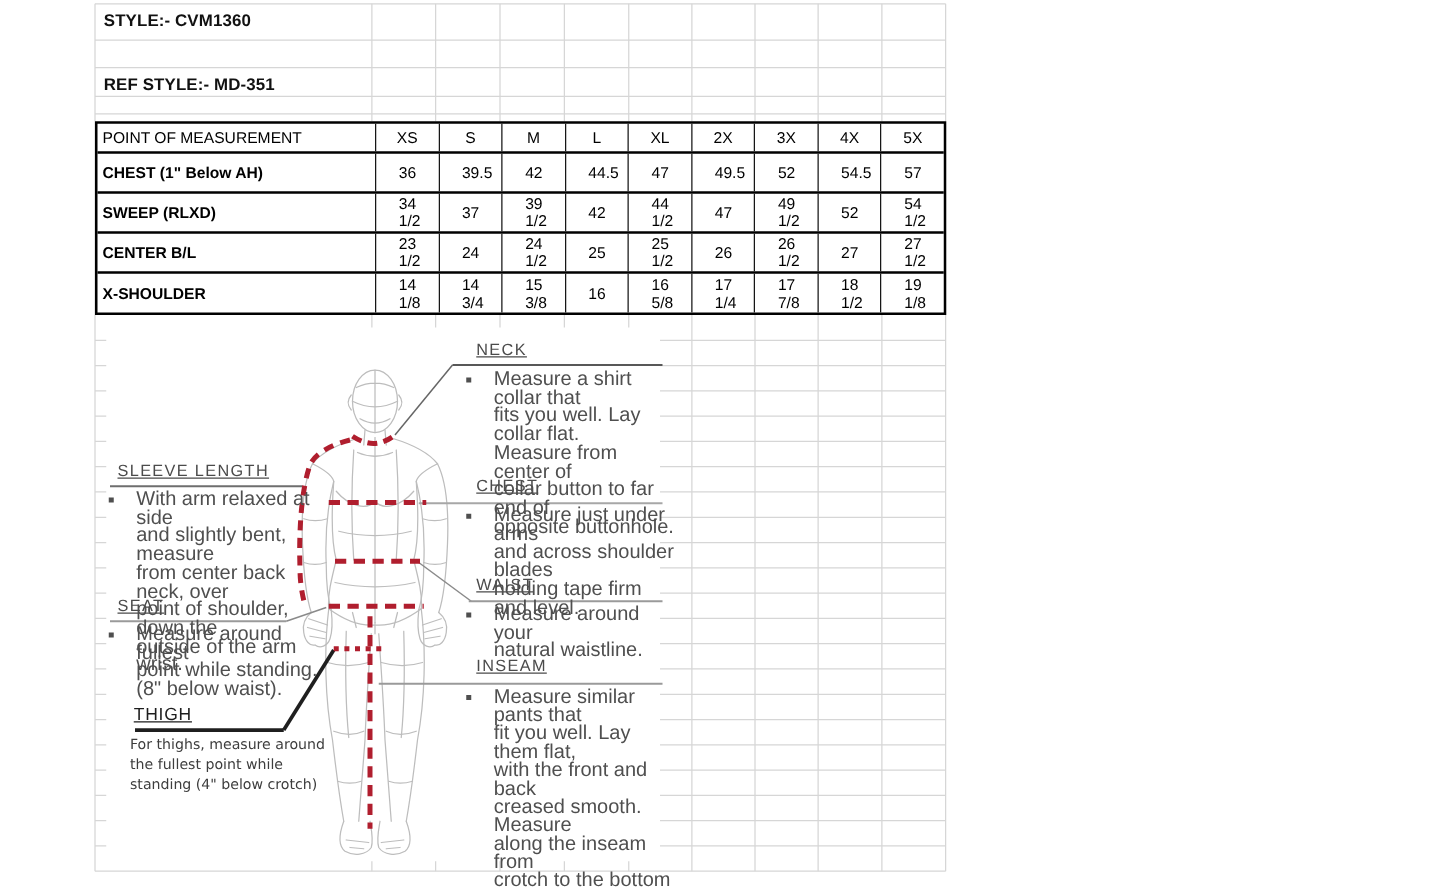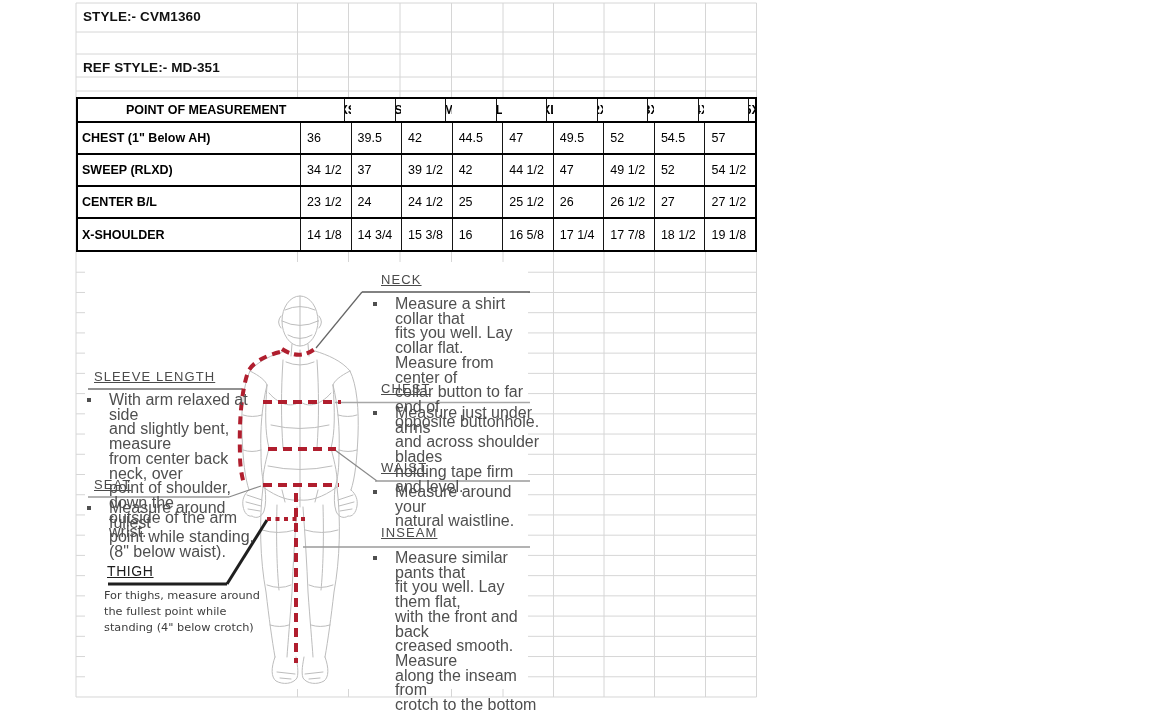--- a/index.html
+++ b/index.html
@@ -12,23 +12,23 @@
   .style1{left:83px;top:9px;}
   .style2{left:83px;top:60px;}
 
   
   .size-table{position:absolute;left:76px;top:97px;width:681px;height:155px;z-index:3;
               background:#fff;border:2px solid #000;box-sizing:border-box;
               display:grid;grid-template-rows:24px 32px 32px 32px 31px;}
   .t-row{display:grid;grid-template-columns:222px repeat(9,1fr);border-bottom:2px solid #000;}
   .t-row:last-child{border-bottom:none;}
   .t-cell{border-left:1px solid #161616;display:flex;align-items:center;
-          font-size:12.5px;padding-left:6px;box-sizing:border-box;overflow:hidden;}
+          font-size:12.5px;padding-left:18px;box-sizing:border-box;overflow:hidden;}
   .t-cell:first-child{border-left:none;padding-left:4px;}
-  .t-head .t-cell{font-weight:bold;margin-left:44px;}
+  .t-head .t-cell{font-weight:normal;}
   .t-head .t-cell.size{justify-content:center;padding-left:0;text-align:right;}
   .t-body .t-cell.lbl{font-weight:bold;}
 
   
   .diagram-backdrop{position:absolute;left:85px;top:262px;width:443px;height:427px;
                     background:#fff;z-index:4;}
   .diagram-svg{left:75px;top:260px;width:460px;height:437px;z-index:5;}
   .sec-title{position:absolute;z-index:6;font-size:13px;letter-spacing:1.1px;
              color:#4b4b4b;white-space:nowrap;text-decoration:underline;}
   .sec-title.dark{color:#1d1d1d;font-size:14px;letter-spacing:.6px;}

